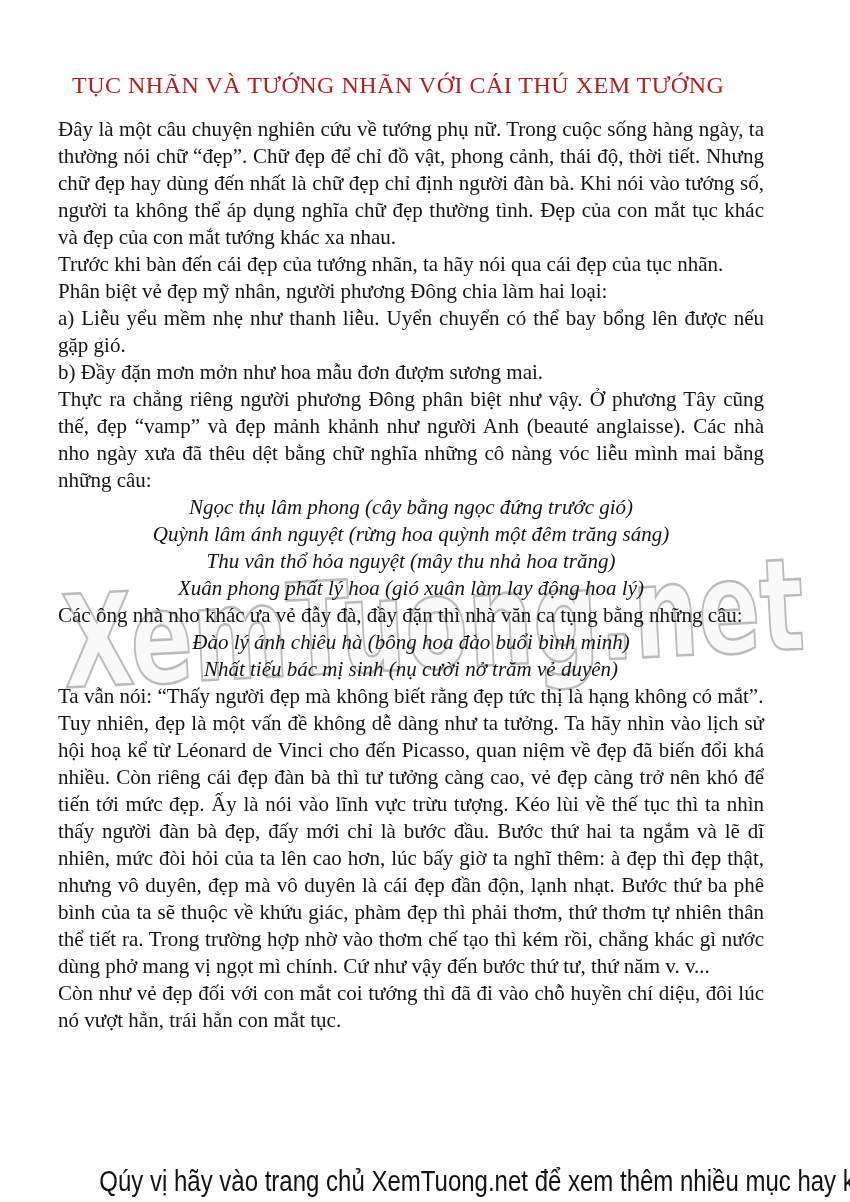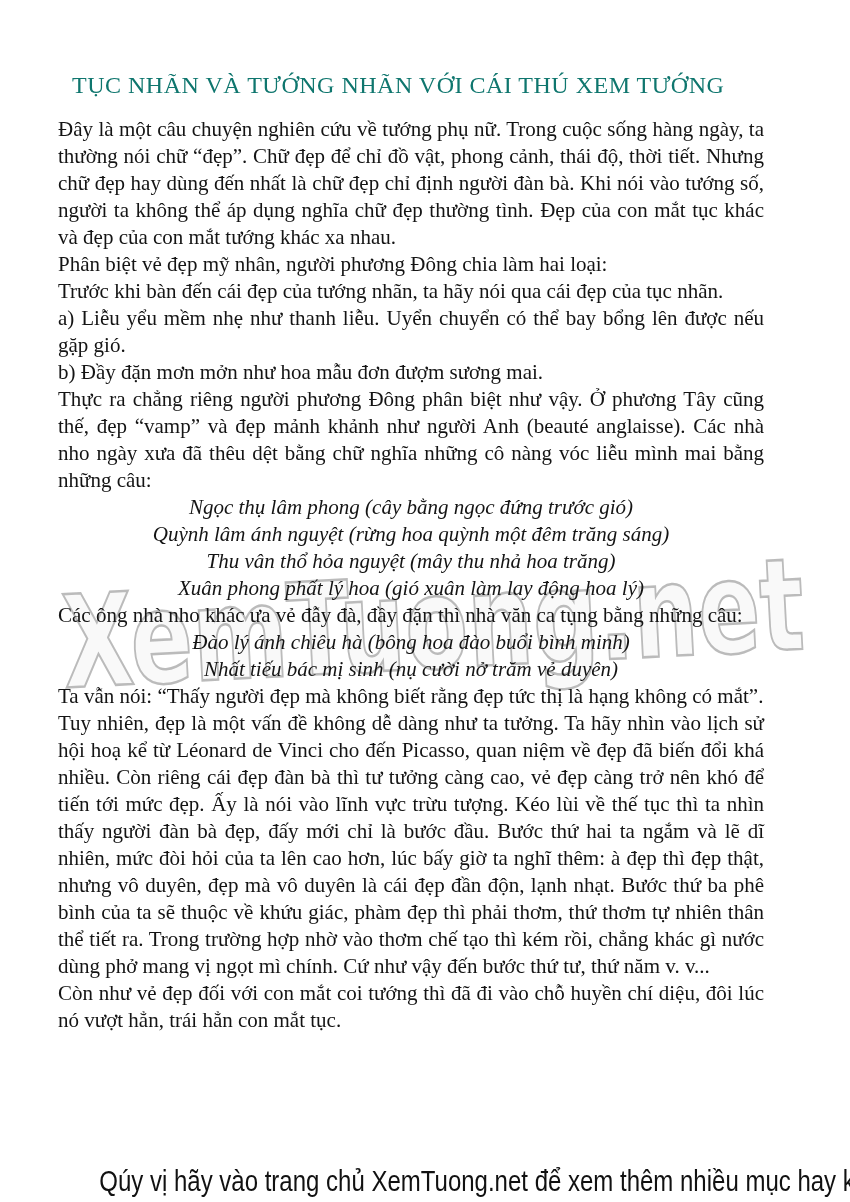--- a/index.html
+++ b/index.html
@@ -11,21 +11,21 @@
     position: relative;
     overflow: hidden;
   }
   .page { position: absolute; inset: 0; width: 850px; height: 1202px; background:#fff; }
 
   .doc-title {
     position: absolute;
     left: 72px; top: 72px; width: 706px;
     font-size: 24px;
     letter-spacing: 0.5px;
-    color: #0f766e;
+    color: #b91c1c;
     white-space: nowrap;
     z-index: 2;
   }
 
   .watermark-wrap {
     position: absolute;
     left: 62px; top: 530px;
     width: 750px; height: 185px;
     transform: rotate(-3deg);
     z-index: 1;
@@ -74,22 +74,22 @@
   <div class="doc-title">TỤC NHÃN VÀ TƯỚNG NHÃN VỚI CÁI THÚ XEM TƯỚNG</div>
 
   <div class="watermark-wrap">
     <svg width="750" height="185" viewBox="0 0 750 185" xmlns="http://www.w3.org/2000/svg">
       <text x="0" y="138" textLength="742" lengthAdjust="spacingAndGlyphs" font-family="DejaVu Sans, Liberation Sans, sans-serif" font-weight="bold" font-size="128" fill="#efefef" fill-opacity="0.45" stroke="#b0b0b0" stroke-width="2.5">XemTuong.net</text>
     </svg>
   </div>
 
   <div class="body-text">
     <p>Đây là một câu chuyện nghiên cứu về tướng phụ nữ. Trong cuộc sống hàng ngày, ta thường nói chữ “đẹp”. Chữ đẹp để chỉ đồ vật, phong cảnh, thái độ, thời tiết. Nhưng chữ đẹp hay dùng đến nhất là chữ đẹp chỉ định người đàn bà. Khi nói vào tướng số, người ta không thể áp dụng nghĩa chữ đẹp thường tình. Đẹp của con mắt tục khác và đẹp của con mắt tướng khác xa nhau.</p>
+    <p>Trước khi bàn đến cái đẹp của tướng nhãn, ta hãy nói qua cái đẹp của tục nhãn.</p>
     <p>Phân biệt vẻ đẹp mỹ nhân, người phương Đông chia làm hai loại:</p>
-    <p>Trước khi bàn đến cái đẹp của tướng nhãn, ta hãy nói qua cái đẹp của tục nhãn.</p>
     <p>a) Liễu yểu mềm nhẹ như thanh liễu. Uyển chuyển có thể bay bổng lên được nếu gặp gió.</p>
     <p>b) Đầy đặn mơn mởn như hoa mẫu đơn đượm sương mai.</p>
     <p>Thực ra chẳng riêng người phương Đông phân biệt như vậy. Ở phương Tây cũng thế, đẹp “vamp” và đẹp mảnh khảnh như người Anh (beauté anglaisse). Các nhà nho ngày xưa đã thêu dệt bằng chữ nghĩa những cô nàng vóc liễu mình mai bằng những câu:</p>
     <p class="poem">Ngọc thụ lâm phong (cây bằng ngọc đứng trước gió)</p>
     <p class="poem">Quỳnh lâm ánh nguyệt (rừng hoa quỳnh một đêm trăng sáng)</p>
     <p class="poem">Thu vân thổ hỏa nguyệt (mây thu nhả hoa trăng)</p>
     <p class="poem">Xuân phong phất lý hoa (gió xuân làm lay động hoa lý)</p>
     <p>Các ông nhà nho khác ưa vẻ đẫy đà, đầy đặn thì nhà văn ca tụng bằng những câu:</p>
     <p class="poem">Đào lý ánh chiêu hà (bông hoa đào buổi bình minh)</p>
     <p class="poem">Nhất tiếu bác mị sinh (nụ cười nở trăm vẻ duyên)</p>

